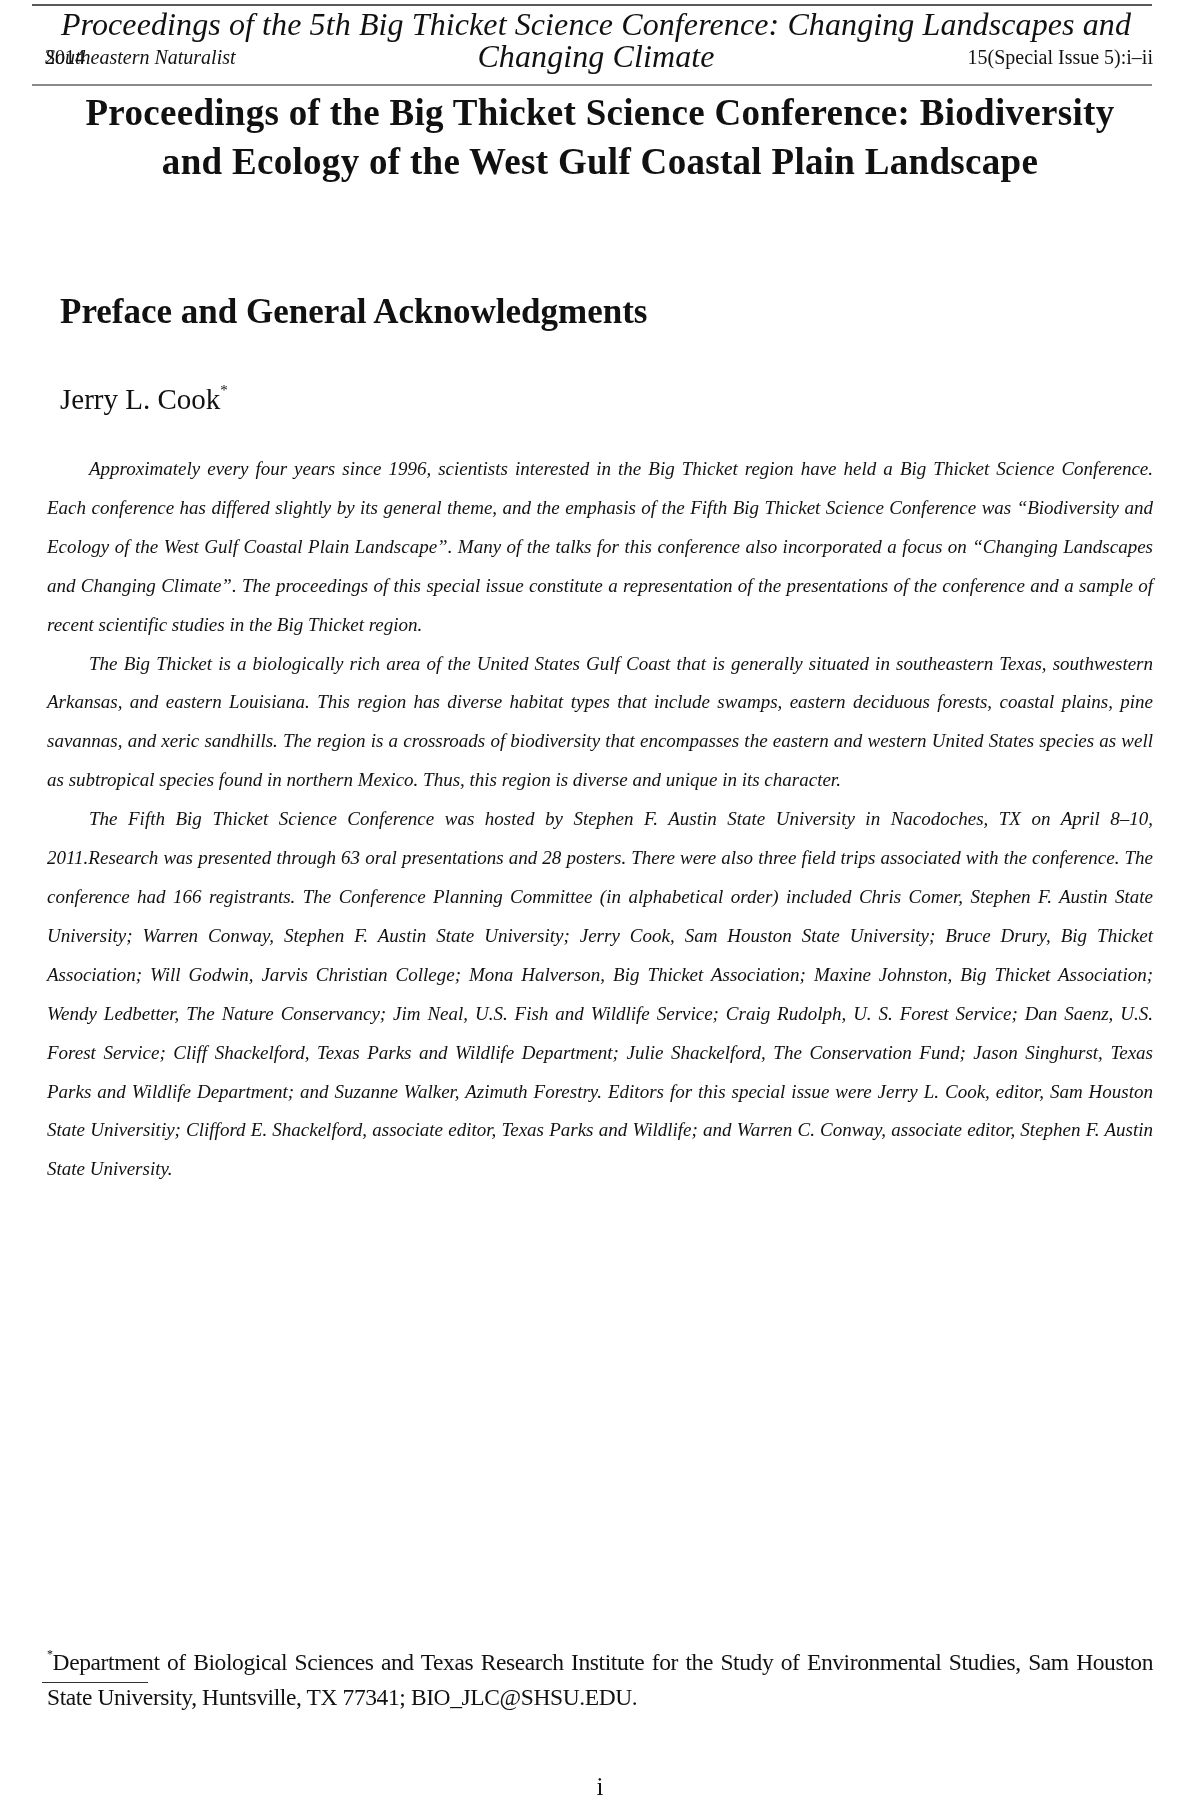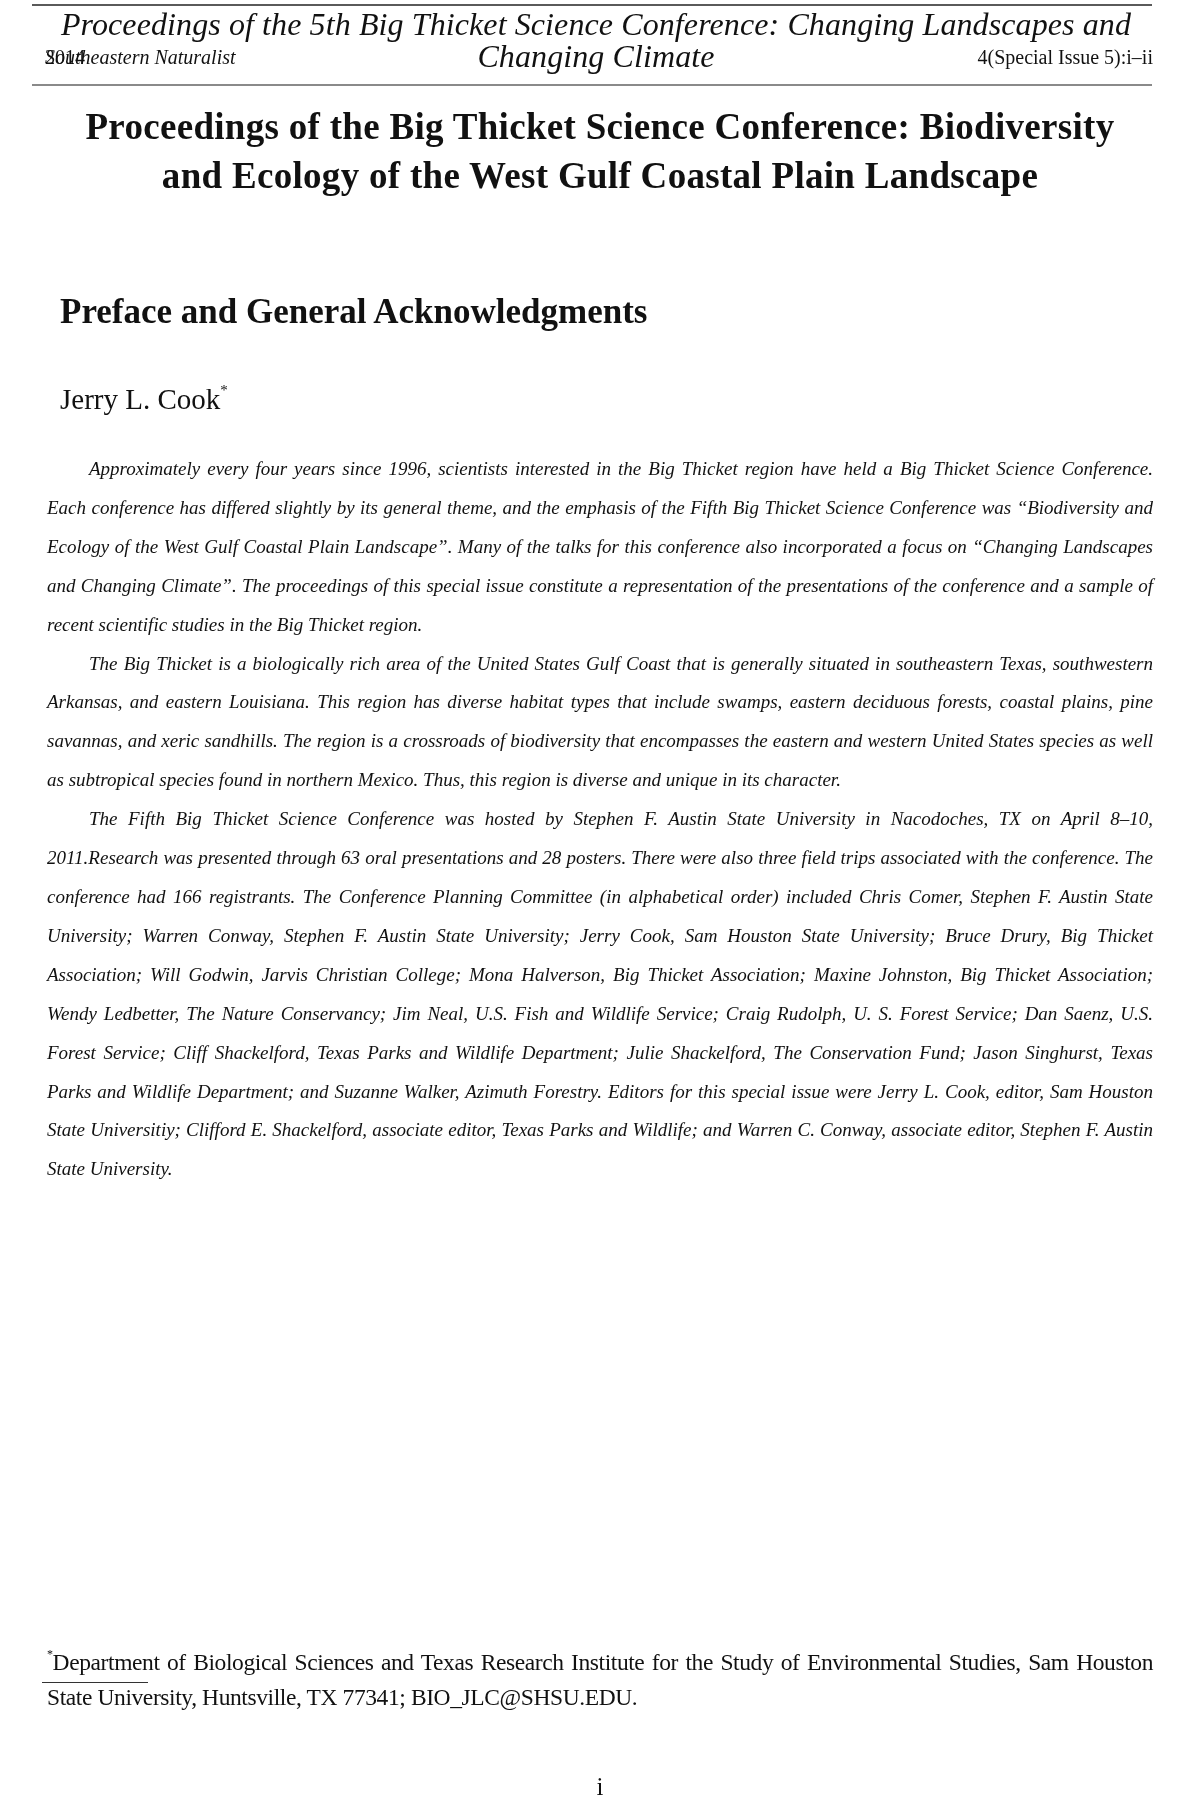--- a/index.html
+++ b/index.html
@@ -16,21 +16,21 @@
   }
   .header-row {
     position: absolute; top: 40px; left: 45px; width: 1108px; height: 34px;
     font-size: 20px; line-height: 34px;
   }
   .header-row .year { position: absolute; left: 0; top: 0; }
   .header-row .journal { position: absolute; left: 0; right: 0; top: 0; font-style: italic; }
   .header-row .issue { position: absolute; right: 0; top: 0; }
 
   .title {
-    position: absolute; top: 102px; left: 60px; width: 1080px;
+    position: absolute; top: 88px; left: 60px; width: 1080px;
     text-align: center; font-weight: bold; font-size: 37px; line-height: 49px; letter-spacing: 0.3px;
   }
   .subtitle {
     position: absolute; top: 290px; left: 60px; width: 1080px;
     text-align: left; font-weight: bold; font-size: 35px; line-height: 44px;
   }
   .author {
     position: absolute; top: 370px; left: 60px; width: 1080px;
     font-size: 29px; line-height: 40px;
   }
@@ -54,21 +54,21 @@
   }
 </style>
 </head>
 <body>
 
 <div class="rule rule-top"></div>
 <div class="running-head">Proceedings of the 5th Big Thicket Science Conference: Changing Landscapes and Changing Climate</div>
 <div class="header-row">
   <span class="year">2014</span>
   <span class="journal">Southeastern Naturalist</span>
-  <span class="issue">4(Special Issue 5):i–ii</span>
+  <span class="issue">15(Special Issue 5):i–ii</span>
 </div>
 <div class="rule rule-bottom"></div>
 
 <h1 class="title" style="margin:0">Proceedings of the Big Thicket Science Conference: Biodiversity and Ecology of the West Gulf Coastal Plain Landscape</h1>
 <h2 class="subtitle" style="margin:0">Preface and General Acknowledgments</h2>
 <div class="author">
   <span>Jerry L. Cook</span><sup>*</sup>
 </div>
 
 <div class="body-text">

